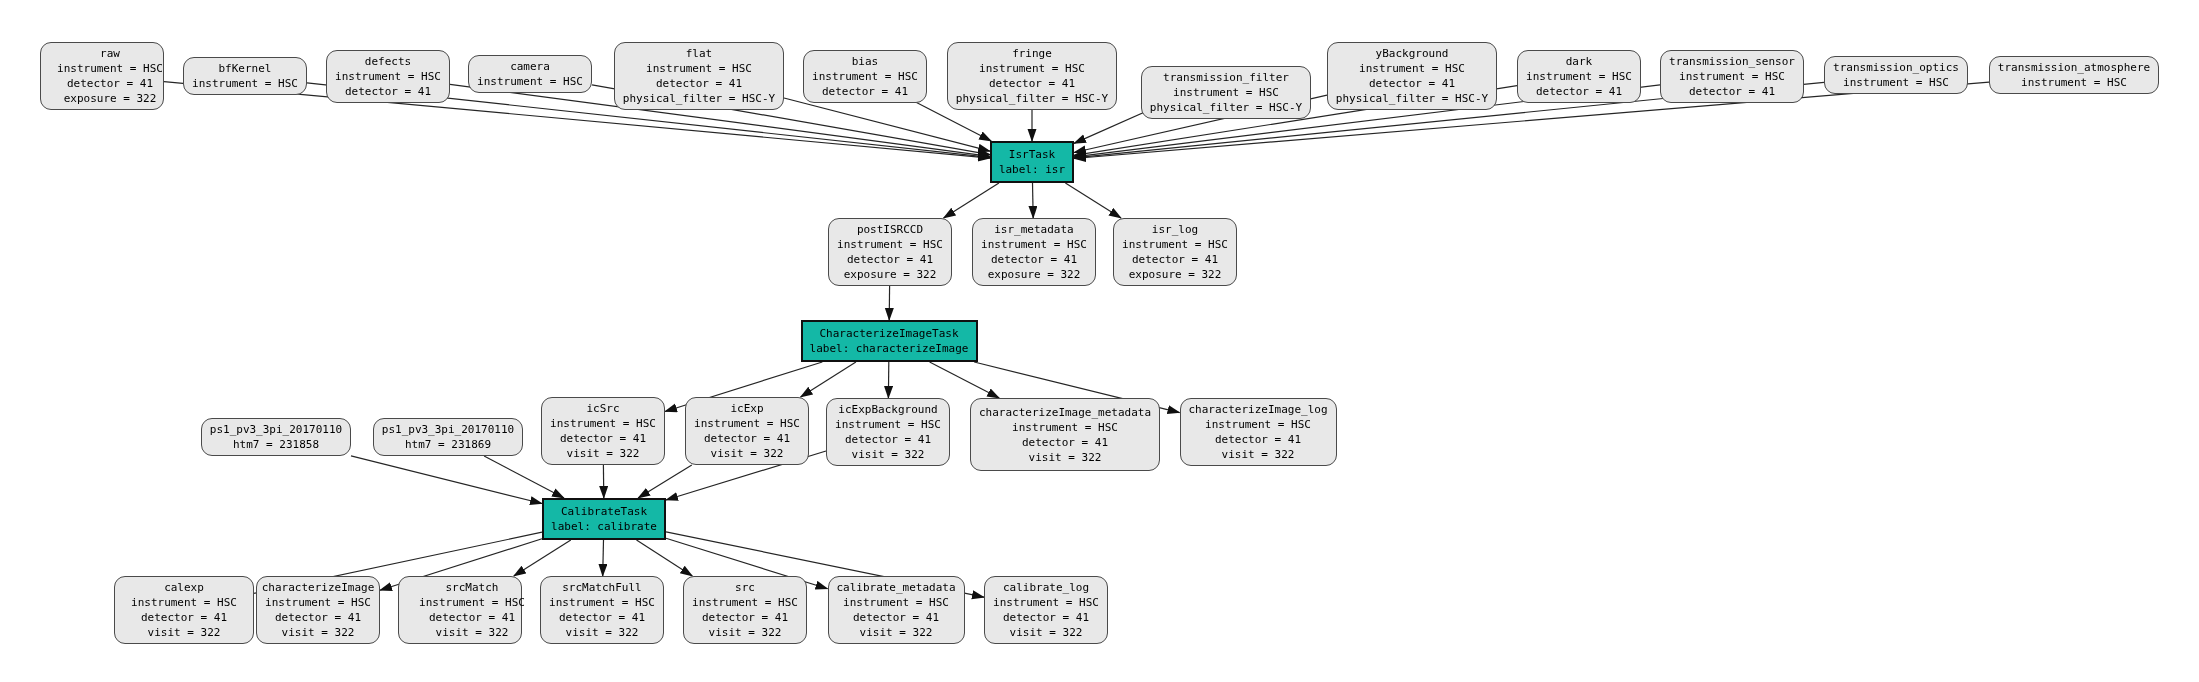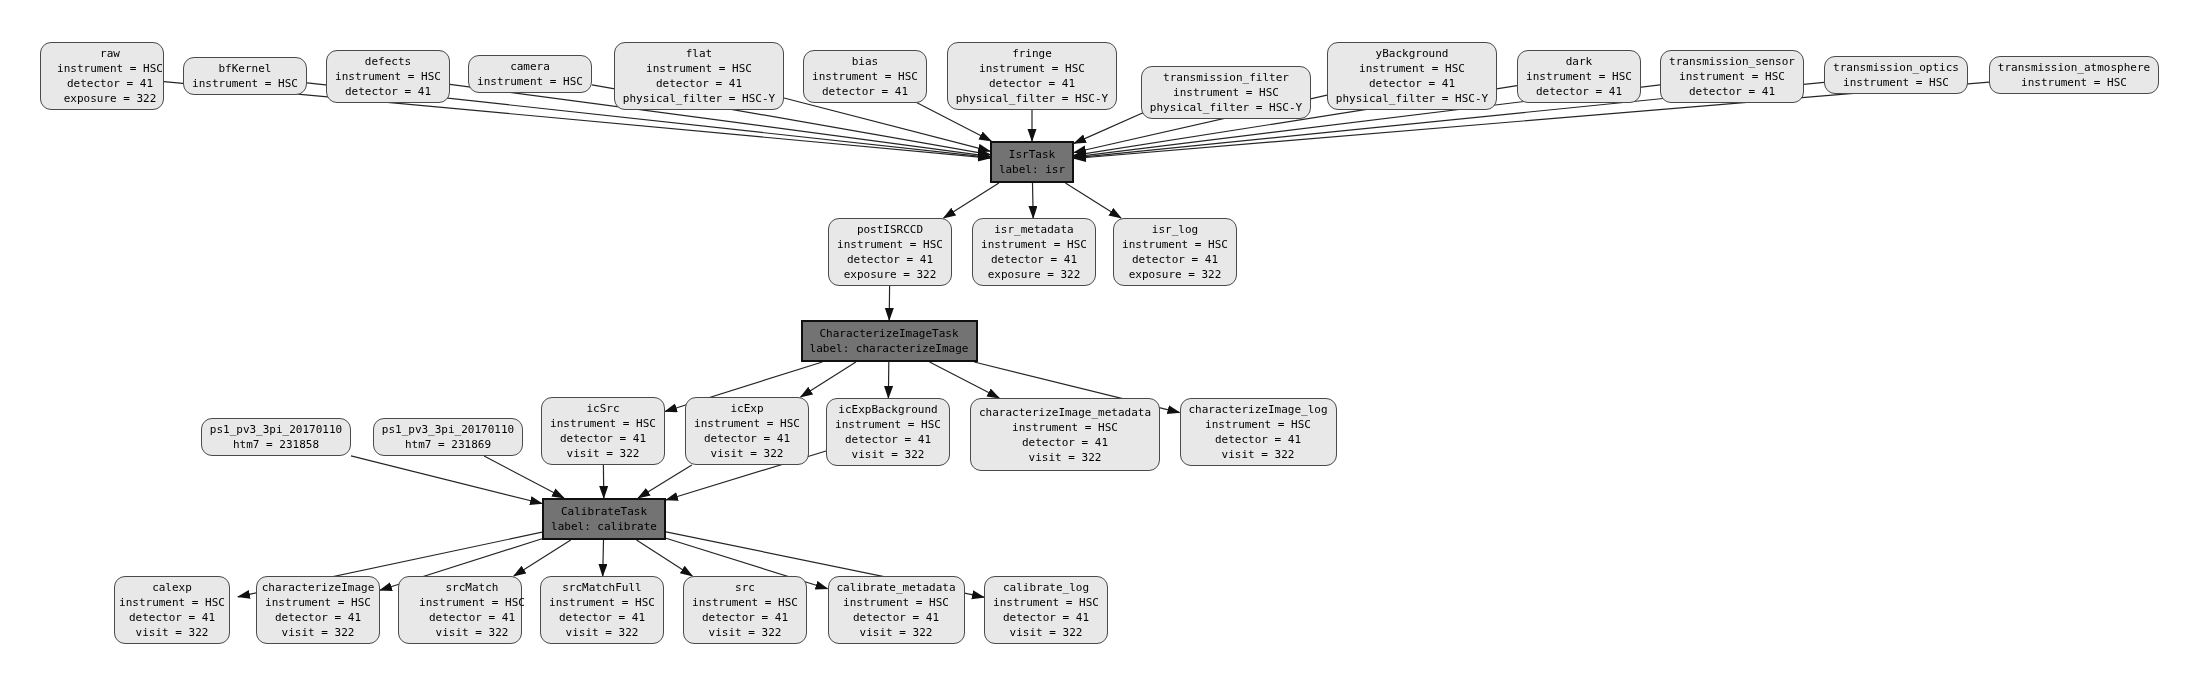--- a/index.html
+++ b/index.html
@@ -19,21 +19,21 @@
     text-align:center;
     font-size:11px; line-height:15px; color:#000;
     white-space:nowrap;
   }
   .node.dataset {
     background:#e8e8e8;
     border:1.4px solid #4a4a4a;
     border-radius:11px;
   }
   .node.task {
-    background:#737373;
+    background:#14b8a6;
     border:2px solid #101010;
     border-radius:0;
   }
   .node-line { display:block; }
 </style>
 </head>
 <body>
 
 <div id="canvas">
   <svg id="edge-layer" width="2199" height="682" viewBox="0 0 2199 682">
@@ -206,21 +206,21 @@
       <div class="node dataset" style="left: 1179.5px; top: 398px; width: 157px; height: 68px;">
         <span class="node-line">characterizeImage_log</span>
         <span class="node-line">instrument = HSC</span>
         <span class="node-line">detector = 41</span>
         <span class="node-line">visit = 322</span>
       </div>
       <div class="node task" style="left: 542px; top: 498px; width: 124px; height: 42px;">
         <span class="node-line">CalibrateTask</span>
         <span class="node-line">label: calibrate</span>
       </div>
-      <div class="node dataset" style="left: 114px; top: 576px; width: 116px; height: 68px;">
+      <div class="node dataset" style="left: 114px; top: 576px; width: 140px; height: 68px;">
         <span class="node-line">calexp</span>
         <span class="node-line">instrument = HSC</span>
         <span class="node-line">detector = 41</span>
         <span class="node-line">visit = 322</span>
       </div>
       <div class="node dataset" style="left: 256px; top: 576px; width: 124px; height: 68px;">
         <span class="node-line">characterizeImage</span>
         <span class="node-line">instrument = HSC</span>
         <span class="node-line">detector = 41</span>
         <span class="node-line">visit = 322</span>

